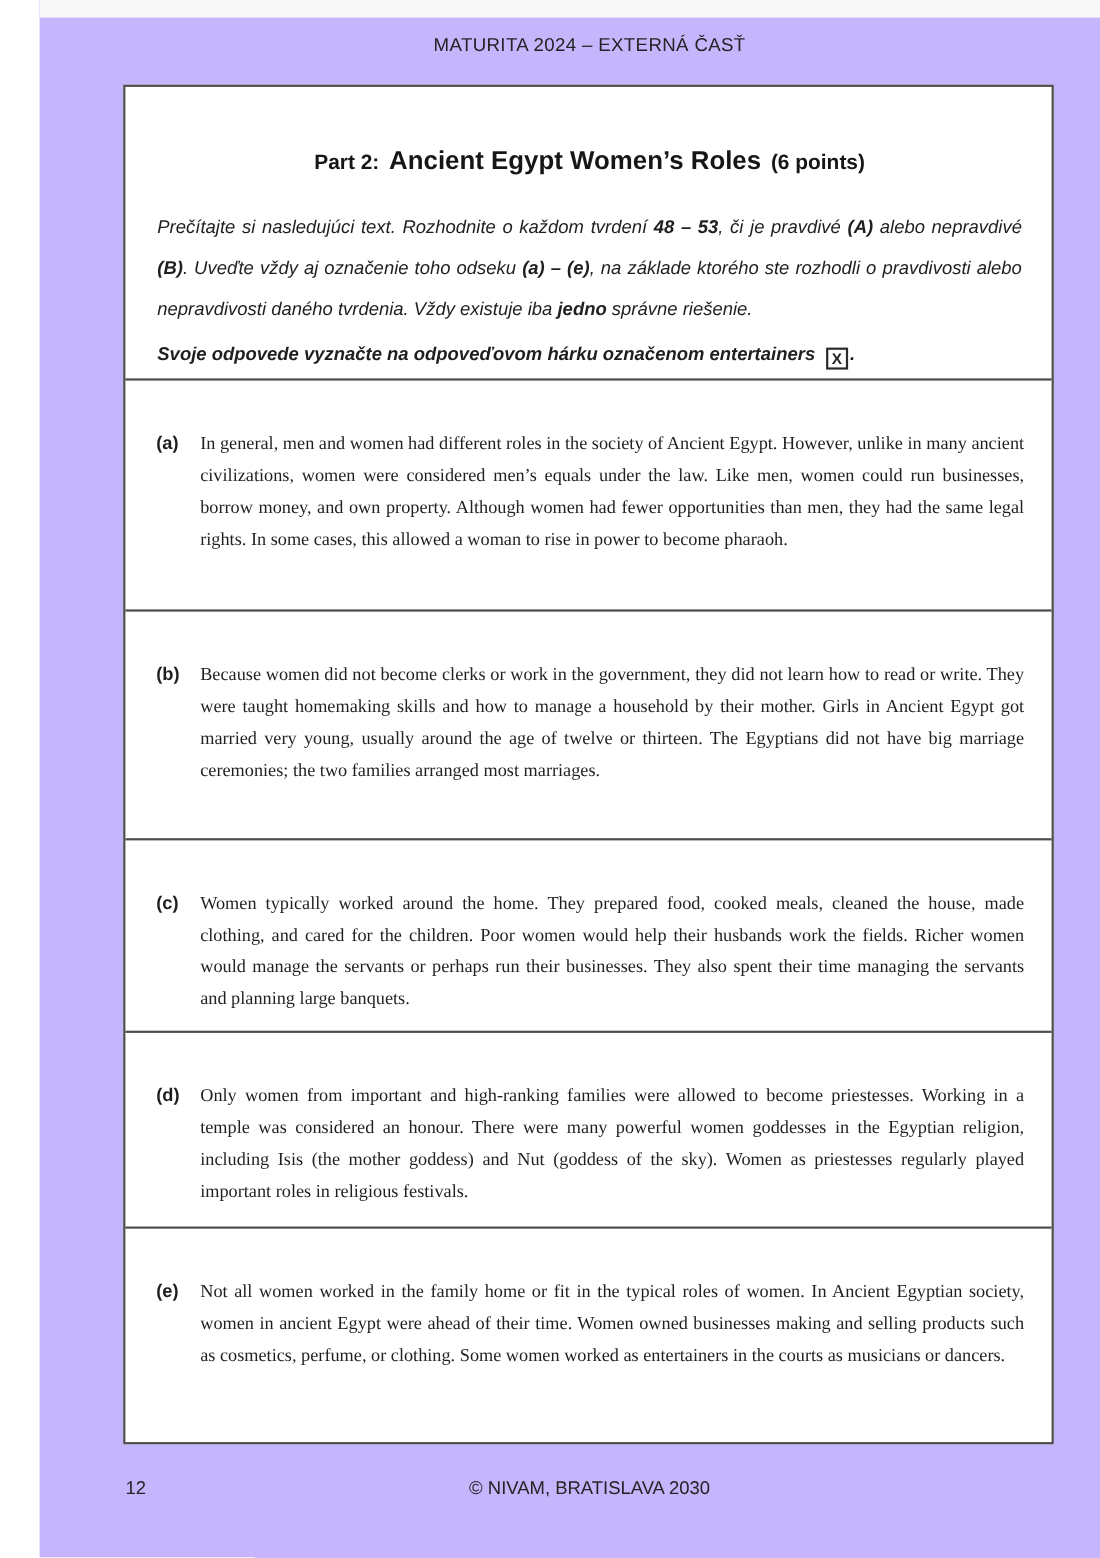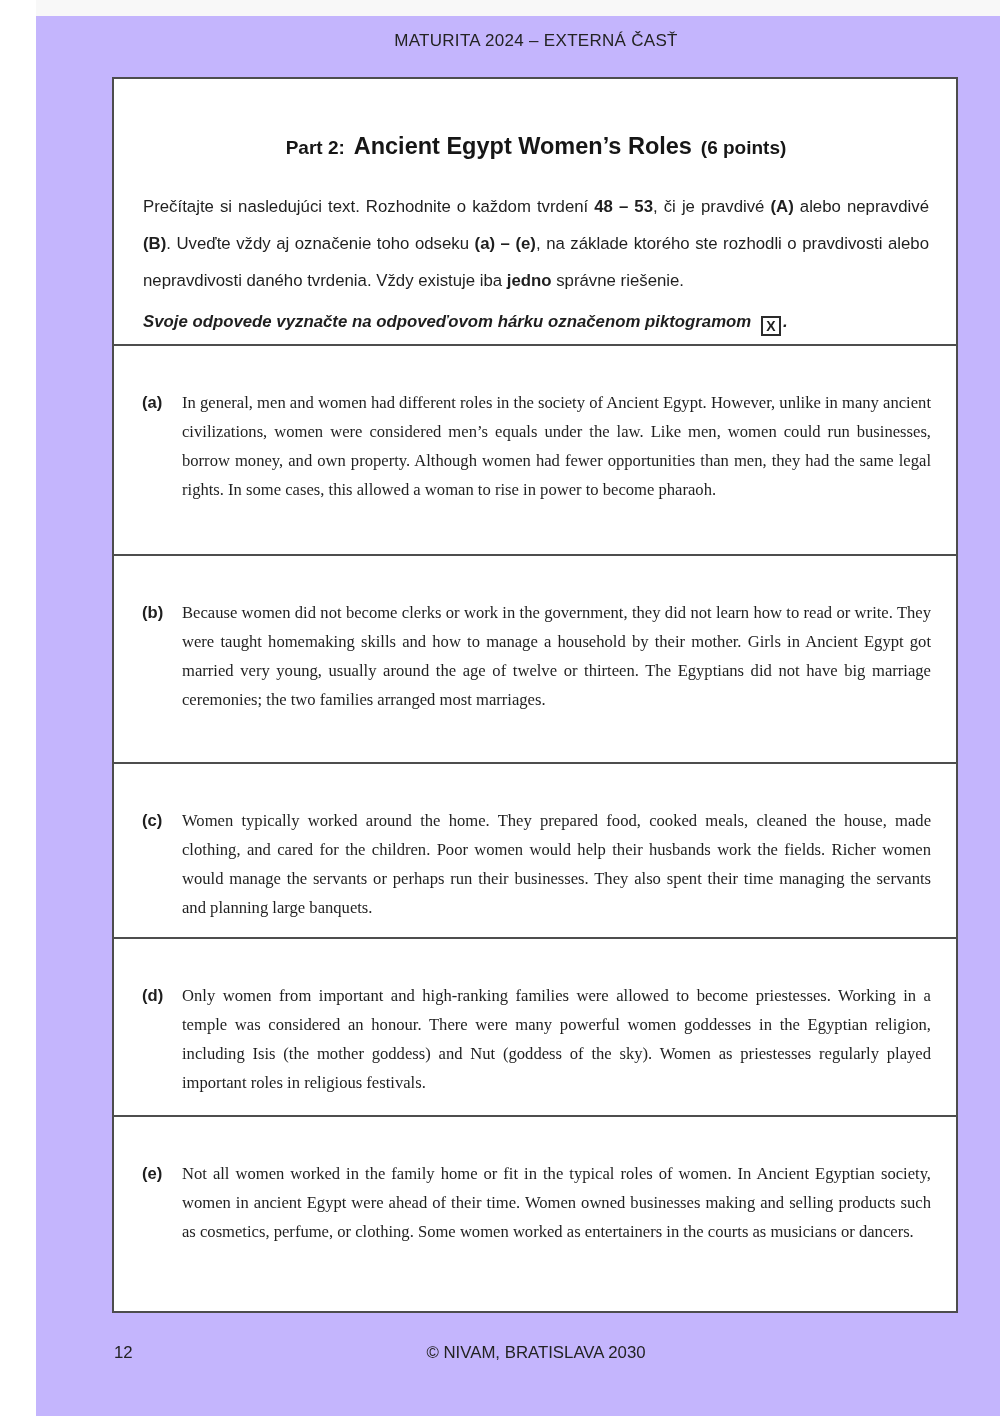--- a/index.html
+++ b/index.html
@@ -29,20 +29,21 @@
   }
   .sec + .sec { border-top: 2px solid #4d4d4d; }
 
   .intro { height: 265px; padding: 46px 27px 0 29px; }
   .title { text-align: center; font-weight: 700; margin-bottom: 26px; color: #161616; }
   .t-part  { font-size: 19px; }
   .t-main  { font-size: 23.5px; }
   .t-points{ font-size: 19px; }
 
   .instructions {
+    font-style: italic;
     font-size: 16.8px;
     line-height: 37px;
     text-align: justify;
     color: #1f1f1f;
   }
   .b { font-weight: 700; }
 
   .answer-note {
     margin-top: 13px;
     font-style: italic;
@@ -90,21 +91,21 @@
   <div class="main-box">
 
     <section class="sec intro">
       <h1 class="title">
         <span class="t-part">Part 2:</span>
         <span class="t-main">Ancient Egypt Women’s Roles</span>
         <span class="t-points">(6 points)</span>
       </h1>
       <p class="instructions"><span>Prečítajte si nasledujúci text. Rozhodnite o každom tvrdení </span><span class="b">48 – 53</span><span>, či je pravdivé </span><span class="b">(A)</span><span> alebo nepravdivé </span><span class="b">(B)</span><span>. Uveďte vždy aj označenie toho odseku </span><span class="b">(a) – (e)</span><span>, na základe ktorého ste rozhodli o pravdivosti alebo nepravdivosti daného tvrdenia. Vždy existuje iba </span><span class="b">jedno</span><span> správne riešenie.</span></p>
       <p class="answer-note">
-        <span>Svoje odpovede vyznačte na odpoveďovom hárku označenom piktogramom</span>
+        <span>Svoje odpovede vyznačte na odpoveďovom hárku označenom entertainers</span>
         <span class="pictogram">X</span><span>.</span>
       </p>
     </section>
 
     <section class="sec para h-a">
       <div class="p-label">(a)</div>
       <div class="p-text">In general, men and women had different roles in the society of Ancient Egypt. However, unlike in many ancient civilizations, women were considered men’s equals under the law. Like men, women could run businesses, borrow money, and own property. Although women had fewer opportunities than men, they had the same legal rights. In some cases, this allowed a woman to rise in power to become pharaoh.</div>
     </section>
 
     <section class="sec para h-b">

